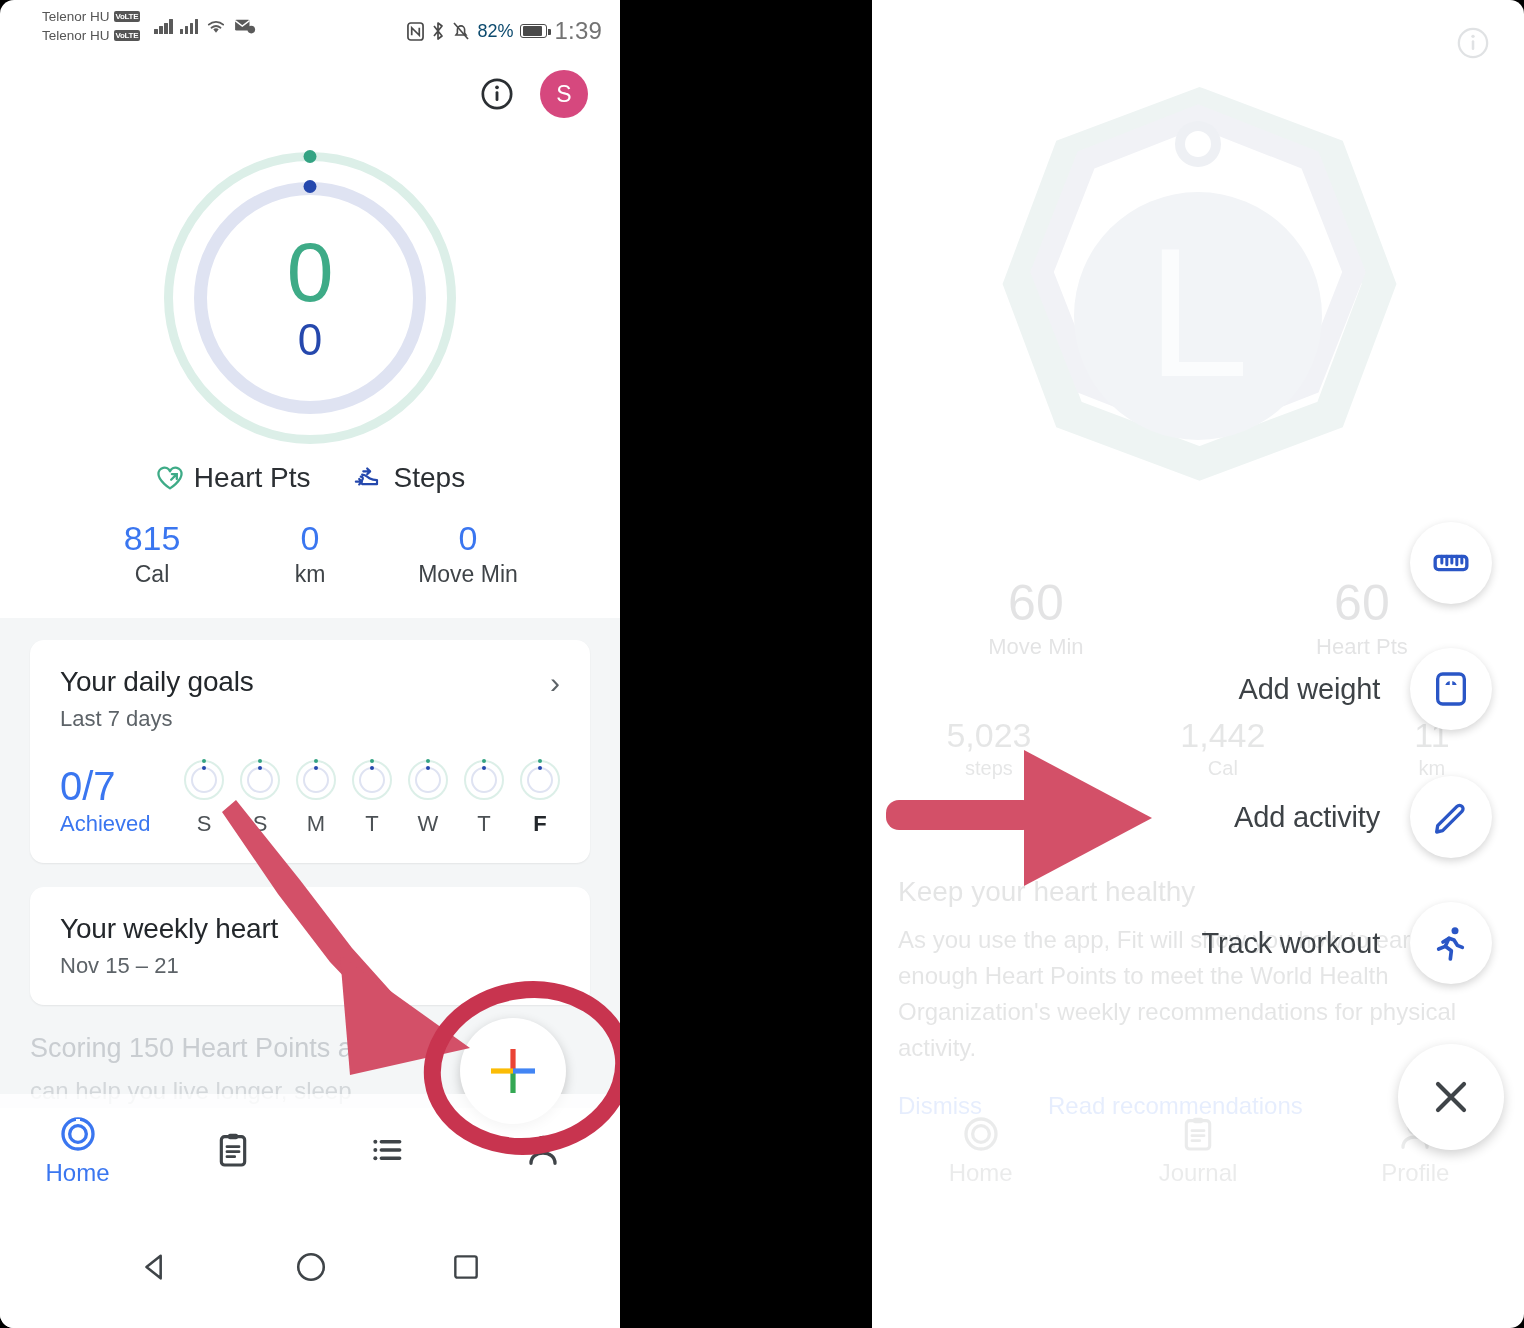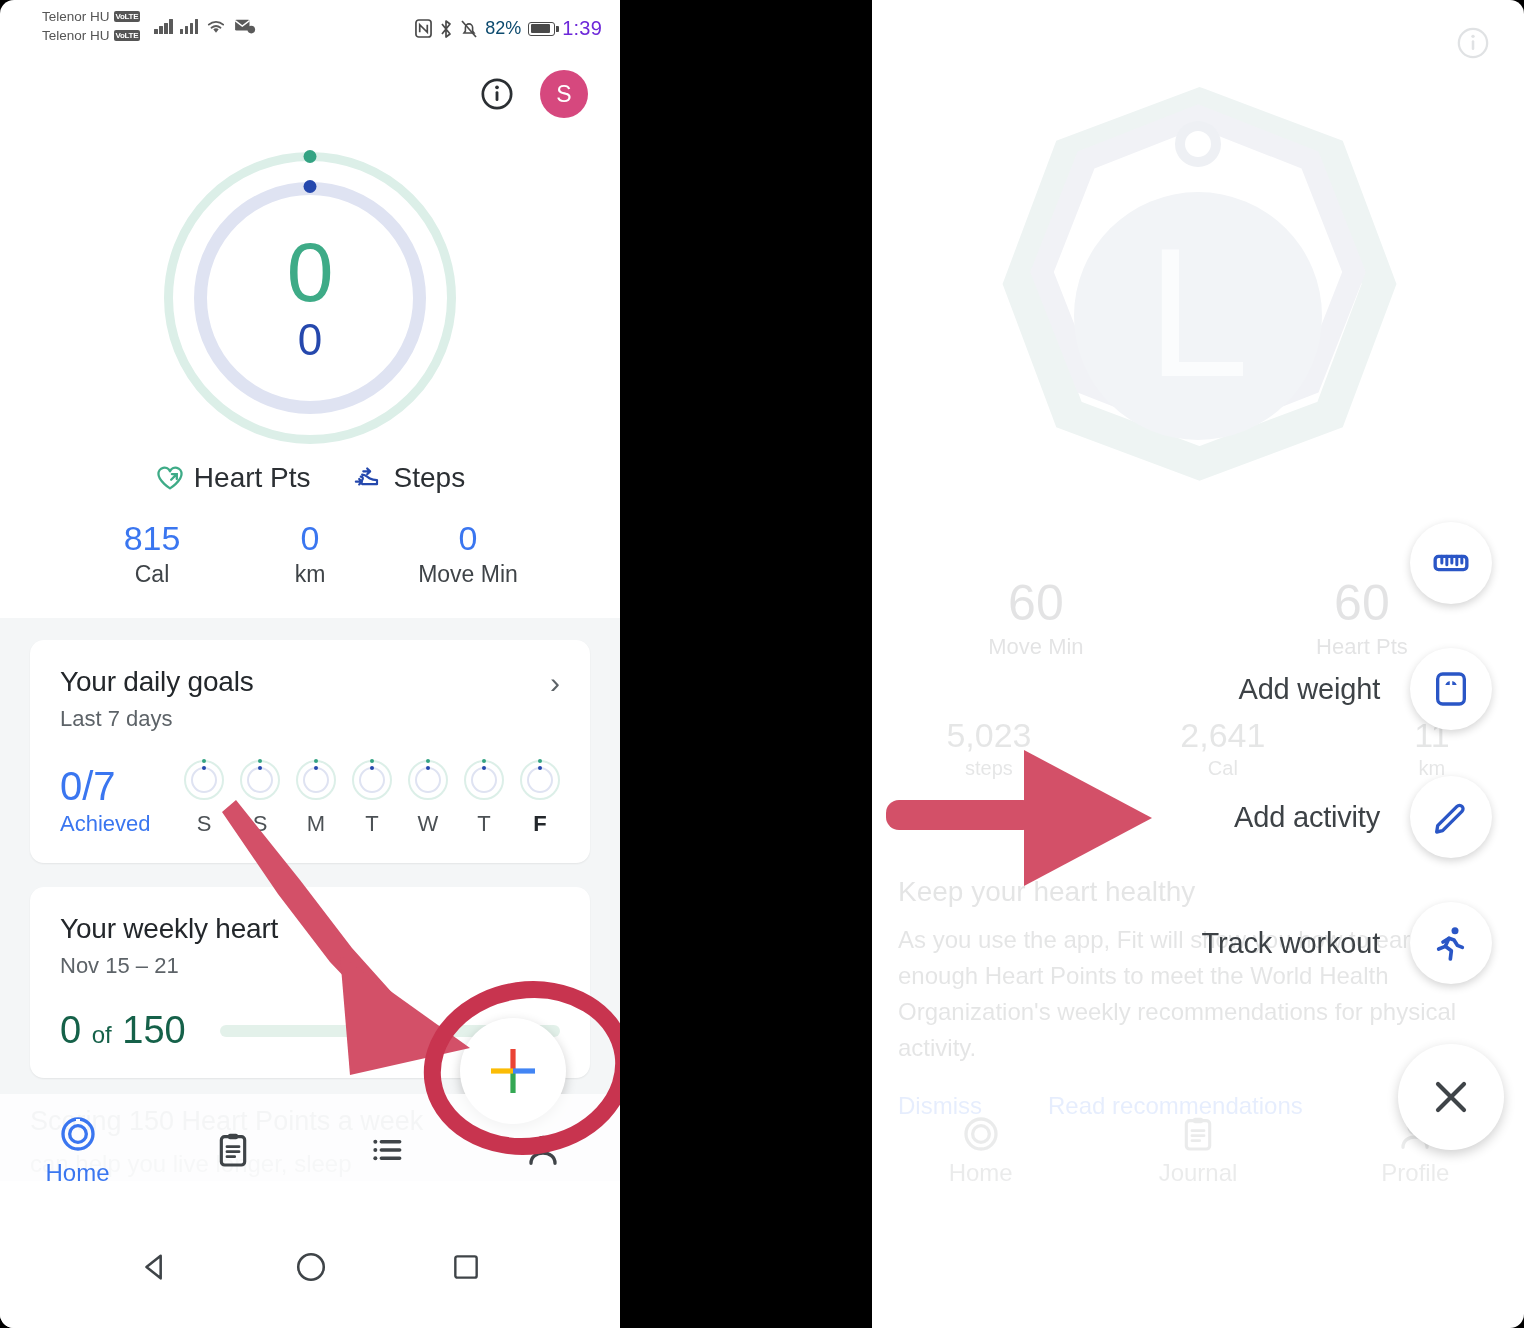--- a/index.html
+++ b/index.html
@@ -26,21 +26,21 @@
     color: #5b5b5b;
   }
   .carriers { display: flex; flex-direction: column; gap: 1px; font-size: 13.5px; line-height: 1.32; color: #555; }
   .carrier-row { display: flex; align-items: center; gap: 4px; white-space: nowrap; }
   .volte {
     display: inline-block; font-size: 8px; font-weight: 700; letter-spacing: -0.3px;
     background: #555; color: #fff; padding: 0px 2px; border-radius: 2px; line-height: 11px;
   }
   .sb-icons-left { display: flex; align-items: center; gap: 7px; margin-left: 14px; margin-top: 9px; }
   .sb-right { margin-left: auto; display: flex; align-items: center; gap: 7px; margin-top: 9px; font-size: 19px; color: #4a4a4a; }
-  .sb-clock { font-size: 20px; color: #6d28d9; letter-spacing: 0.2px; }
+  .sb-clock { font-size: 24px; color: #737373; letter-spacing: 0.2px; }
   .pct { font-size: 18px; color: #0c4a6e; }
 
   .bars { display: flex; align-items: flex-end; gap: 1.5px; height: 16px; }
   .bars i { width: 3.5px; background: #5a5a5a; display: block; border-radius: 0.5px; }
   .bars i:nth-child(1){height:5px}.bars i:nth-child(2){height:8px}
   .bars i:nth-child(3){height:11.5px}.bars i:nth-child(4){height:15px}
 
   .battery { width: 27px; height: 14px; border: 1.8px solid #4a4a4a; border-radius: 3px; position: relative; }
   .battery::after { content:""; position:absolute; right:-4.5px; top:3.5px; width:2.6px; height:6px; background:#4a4a4a; border-radius:0 1px 1px 0;}
   .battery i { position: absolute; left: 1.4px; top: 1.4px; bottom: 1.4px; width: 78%; background: #4a4a4a; border-radius: 1px; display:block;}
@@ -372,28 +372,20 @@
         </div>
       </div>
 
       <div class="card">
         <div class="card-head">
           <div>
             <div class="card-title">Your weekly heart</div>
             <div class="card-sub">Nov 15 – 21</div>
           </div>
         </div>
-        <div class="wt-body">
-          <div class="wt-num">
-            <span>0</span>
-            <span class="of">of</span>
-            <span>150</span>
-          </div>
-          <div class="bar" style="background: linear-gradient(to right, rgb(31, 143, 106) 0%, rgb(227, 241, 234) 0%);"></div>
-        </div>
       </div>
 
       <div class="promo">
         <div class="promo-title">Scoring 150 Heart Points a week</div>
         <div class="promo-text">can help you live longer, sleep</div>
       </div>
     </div>
 
     <div class="fab left-fab">
       <svg width="56" height="56" viewBox="0 0 56 56">
@@ -483,21 +475,21 @@
           <div class="fl">Heart Pts</div>
         </div>
       </div>
 
       <div class="f-row2">
         <div class="f-metric">
           <div class="fv">5,023</div>
           <div class="fl">steps</div>
         </div>
         <div class="f-metric">
-          <div class="fv">2,641</div>
+          <div class="fv">1,442</div>
           <div class="fl">Cal</div>
         </div>
         <div class="f-metric">
           <div class="fv">11</div>
           <div class="fl">km</div>
         </div>
       </div>
 
       <div class="f-card">
         <div class="f-card-title">Keep your heart healthy</div>

